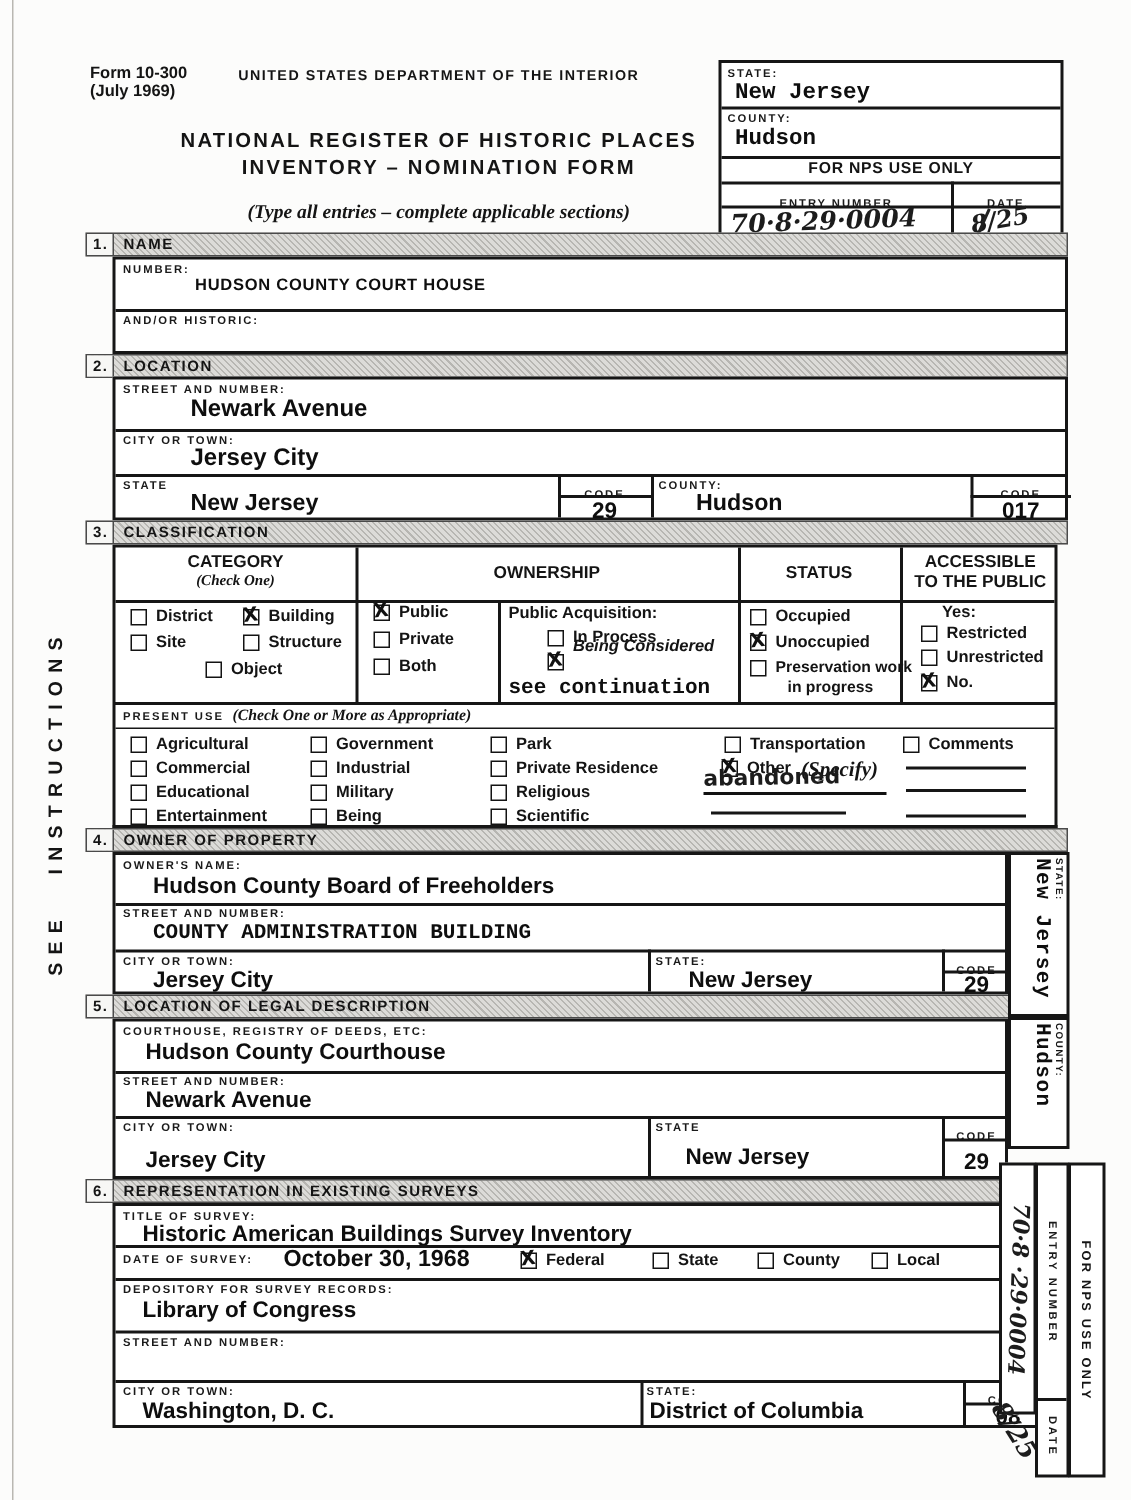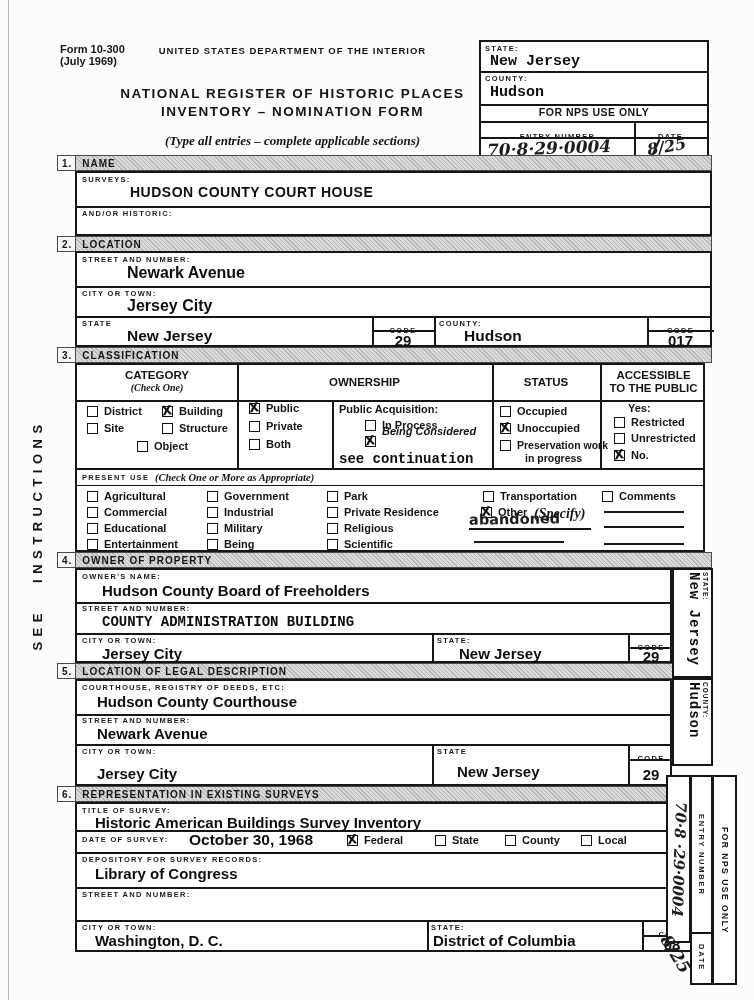--- a/index.html
+++ b/index.html
@@ -101,22 +101,22 @@
     <text x="98" y="92" font-family="DejaVu Serif, serif" font-style="italic" font-weight="bold" font-size="16" fill="#474747" opacity=".7" transform="rotate(-38 98 92)">'70</text>
     <text x="157" y="52" font-family="DejaVu Sans, sans-serif" font-size="13" fill="#333" opacity=".6" transform="rotate(38 157 52)">2</text>
     <text x="169" y="86" font-family="DejaVu Sans, sans-serif" font-size="12" fill="#333" opacity=".55" transform="rotate(70 169 86)">3</text>
   </svg>
 
   <div class="secbar" style="top:155px;">
     <span class="secnum">1.</span>
       <span class="sectitle">NAME</span>
   </div>
   <div class="sec" style="left:75px;top:171px;width:637px;height:65px;">
-    <span class="flabel abs" style="left:5px;top:2px;">SURVEYS:</span>
-    <span class="tval abs" style="left:53px;top:11px;font-size:14px;letter-spacing:.5px;">HUDSON COUNTY COURT HOUSE</span>
+    <span class="flabel abs" style="left:5px;top:2px;">NUMBER:</span>
+    <span class="tval abs" style="left:53px;top:11px;font-size:11px;letter-spacing:.5px;">HUDSON COUNTY COURT HOUSE</span>
     <div class="hline" style="left:0;right:0;top:33px;"></div>
     <span class="flabel abs" style="left:5px;top:36px;">AND/OR HISTORIC:</span>
   </div>
 
   <div class="secbar" style="top:236px;">
     <span class="secnum">2.</span>
       <span class="sectitle">LOCATION</span>
   </div>
   <div class="sec" style="left:75px;top:251px;width:637px;height:96px;">
     <span class="flabel abs" style="left:5px;top:2px;">STREET AND NUMBER:</span>

